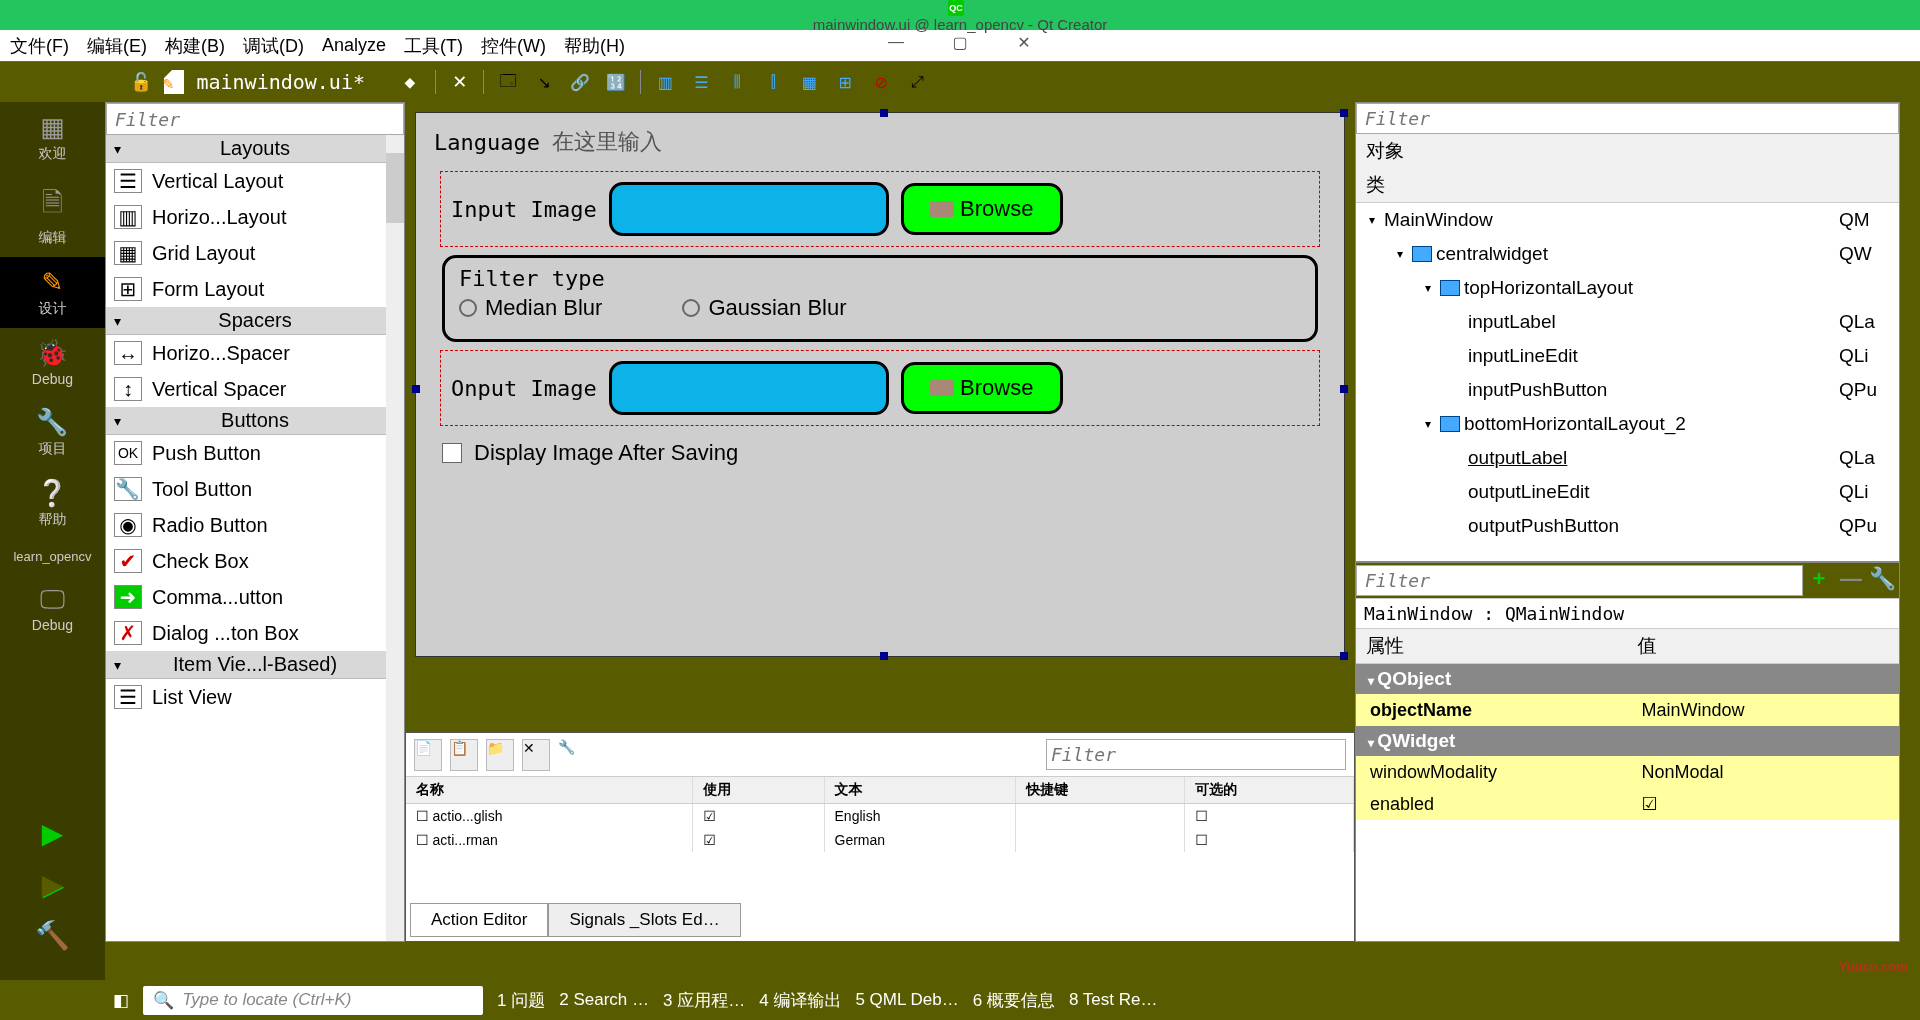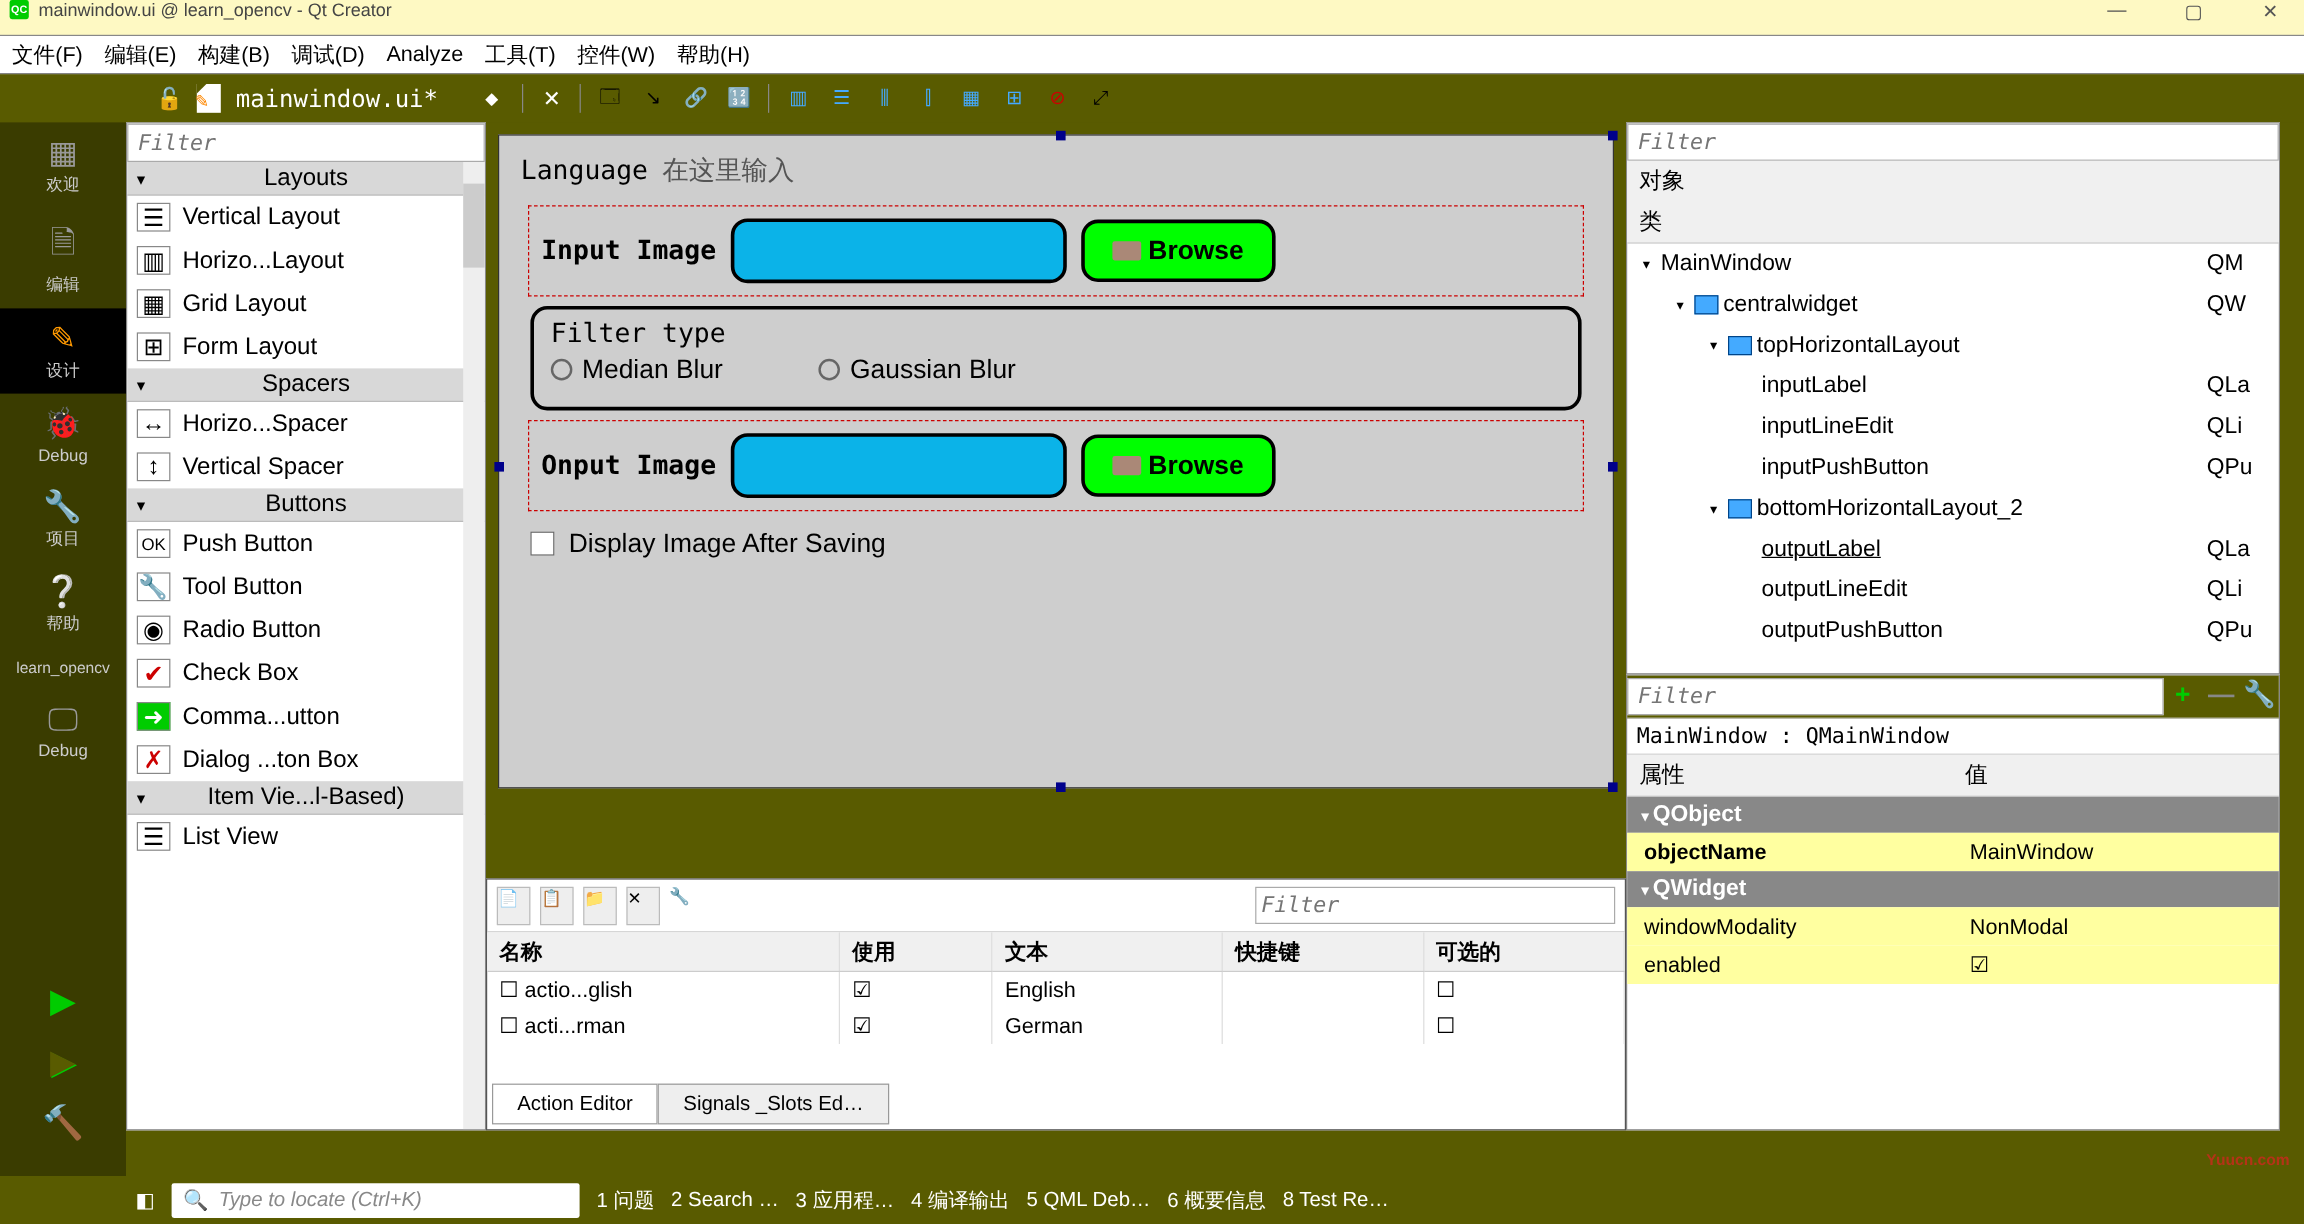--- a/index.html
+++ b/index.html
@@ -1,19 +1,19 @@
 <!DOCTYPE html>
 <html><head>
 <meta charset="utf-8">
 <style>
 * { box-sizing: border-box; margin: 0; padding: 0; font-family: "Segoe UI", Arial, sans-serif; }
 body { width: 1920px; height: 1020px; overflow: hidden; background: #595b00; font-size: 14px; }
 
 
-.titlebar { height: 30px; background: #fef9c3; display: flex; padding: 0 8px; border-bottom: 1px solid #888; }
+.titlebar { height: 30px; background: #22c55e; display: flex; align-items: center; padding: 0 8px; border-bottom: 1px solid #888; flex-direction: column; }
 .titlebar .qc-icon { width: 16px; height: 16px; background: #0c0; border-radius: 2px; margin-right: 8px; font-size: 9px; color: #fff; text-align: center; line-height: 16px; font-weight: bold; }
 .titlebar .title { color: #444; font-size: 15px; flex: 1; }
 .titlebar .winbtns { display: flex; gap: 24px; }
 .titlebar .winbtn { width: 40px; text-align: center; color: #555; font-size: 16px; cursor: pointer; }
 
 
 .menubar { height: 32px; background: #fff; display: flex; align-items: center; padding: 0 10px; gap: 18px; border-bottom: 1px solid #666; font-size: 18px; }
 .menubar span { cursor: pointer; }
 
 
@@ -47,39 +47,39 @@
 .widgetbox .wicon { width: 28px; height: 24px; display: inline-flex; align-items: center; justify-content: center; border: 1px solid #888; background: #fff; }
 .widgetbox .scroll { position: absolute; right: 0; top: 0; width: 18px; height: 100%; background: #eee; }
 .widgetbox .scroll .thumb { position: absolute; top: 18px; width: 100%; height: 70px; background: #ccc; }
 
 
 .canvas-area { position: absolute; left: 405px; top: 102px; width: 950px; height: 630px; background: #595b00; }
 .canvas { margin: 10px; background: #cecece; border: 1px solid #333; position: relative; height: 545px; }
 .handle { position: absolute; width: 8px; height: 8px; background: #00008b; }
 .form-row { display: flex; align-items: center; gap: 12px; }
 .lbl { font-family: monospace; font-size: 22px; }
-.redbox { border: 1px dashed #c00; padding: 10px; margin: 6px; font-weight: bold; }
+.redbox { border: 1px dashed #c00; padding: 10px; margin: 6px; }
 .blue-input { background: #0bb3e8; border: 3px solid #000; border-radius: 14px; height: 54px; width: 280px; }
 .green-btn { background: #0f0; border: 3px solid #000; border-radius: 14px; height: 52px; width: 162px; display: flex; align-items: center; justify-content: center; gap: 6px; font-size: 22px; font-family: monospace; }
 .green-btn .folder { width: 24px; height: 16px; background: #a87; border-radius: 2px; }
 .groupbox { border: 3px solid #000; border-radius: 14px; margin: 8px; padding: 8px 14px 18px; }
 .groupbox .gtitle { font-family: monospace; font-size: 22px; margin-bottom: 4px; }
 .radio-row { display: flex; gap: 80px; font-family: monospace; font-size: 22px; }
 .radio-row label { display: flex; align-items: center; gap: 8px; }
 .radio-circle { width: 18px; height: 18px; border: 2px solid #666; border-radius: 50%; }
 .checkbox-row { display: flex; align-items: center; gap: 12px; padding: 8px; font-family: monospace; font-size: 22px; }
 .checkbox-box { width: 20px; height: 20px; border: 1px solid #666; background: #fff; }
 
 
 .action-editor { position: absolute; left: 405px; top: 732px; width: 950px; height: 210px; background: #fff; border: 1px solid #555; }
 .ae-toolbar { height: 44px; border-bottom: 1px solid #ccc; display: flex; align-items: center; padding: 0 8px; gap: 8px; }
 .ae-toolbar .ae-icon { width: 28px; height: 32px; border: 1px solid #bbb; background: #eee; }
 .ae-filter { border: 1px solid #aaa; padding: 4px; font-style: italic; color: #888; font-size: 18px; font-family: monospace; width: 300px; margin-left: auto; }
 .ae-table { width: 100%; border-collapse: collapse; }
-.ae-table th, .ae-table td { text-align: left; padding: 4px 10px; font-size: 18px; border-right: 1px solid #ddd; }
+.ae-table th, .ae-table td { text-align: left; padding: 4px 10px; font-size: 14px; border-right: 1px solid #ddd; }
 .ae-table th { background: #f0f0f0; border-bottom: 1px solid #ccc; }
 .ae-tabs { position: absolute; bottom: 4px; left: 4px; display: flex; }
 .ae-tab { padding: 6px 20px; border: 1px solid #999; background: #eee; font-size: 17px; }
 .ae-tab.active { background: #fff; }
 
 
 .right-panels { position: absolute; left: 1355px; top: 102px; width: 545px; height: 840px; display: flex; flex-direction: column; }
 .obj-inspector { background: #fff; border: 1px solid #888; flex: 0 0 460px; display: flex; flex-direction: column; }
 .obj-inspector .filter-input { border: 1px solid #aaa; padding: 4px 8px; font-style: italic; font-size: 18px; font-family: monospace; color: #888; }
 .obj-header { display: flex; background: #f0f0f0; border-bottom: 1px solid #ccc; flex-direction: column; }

